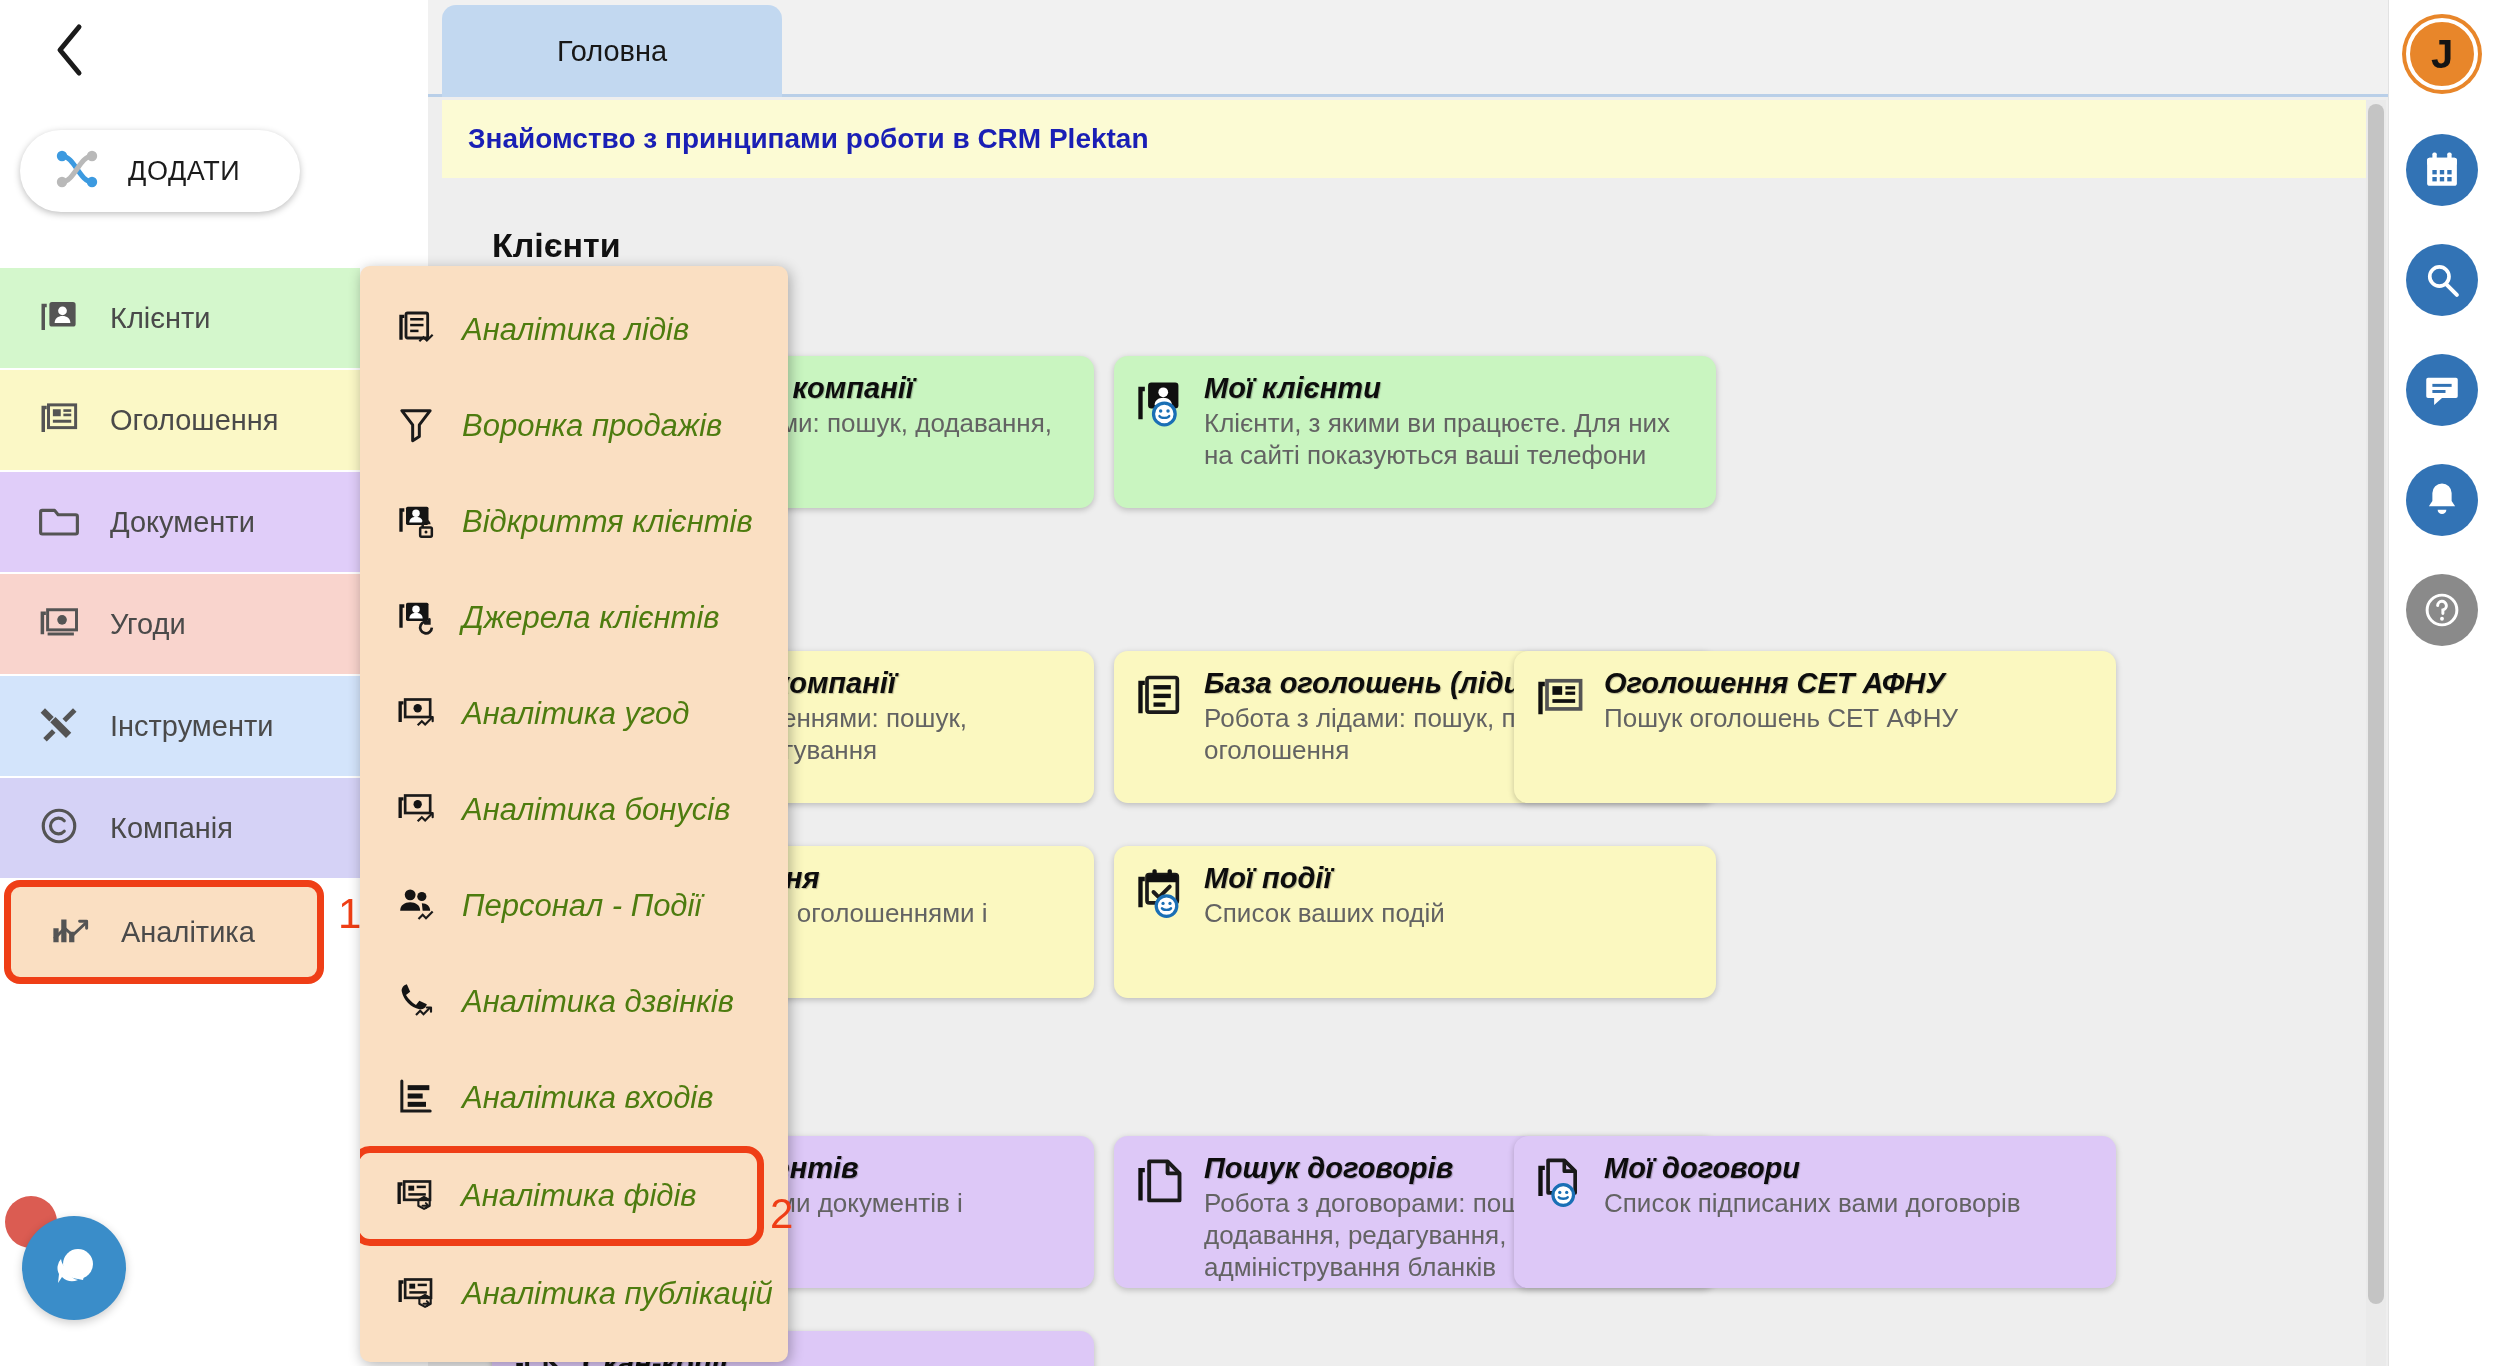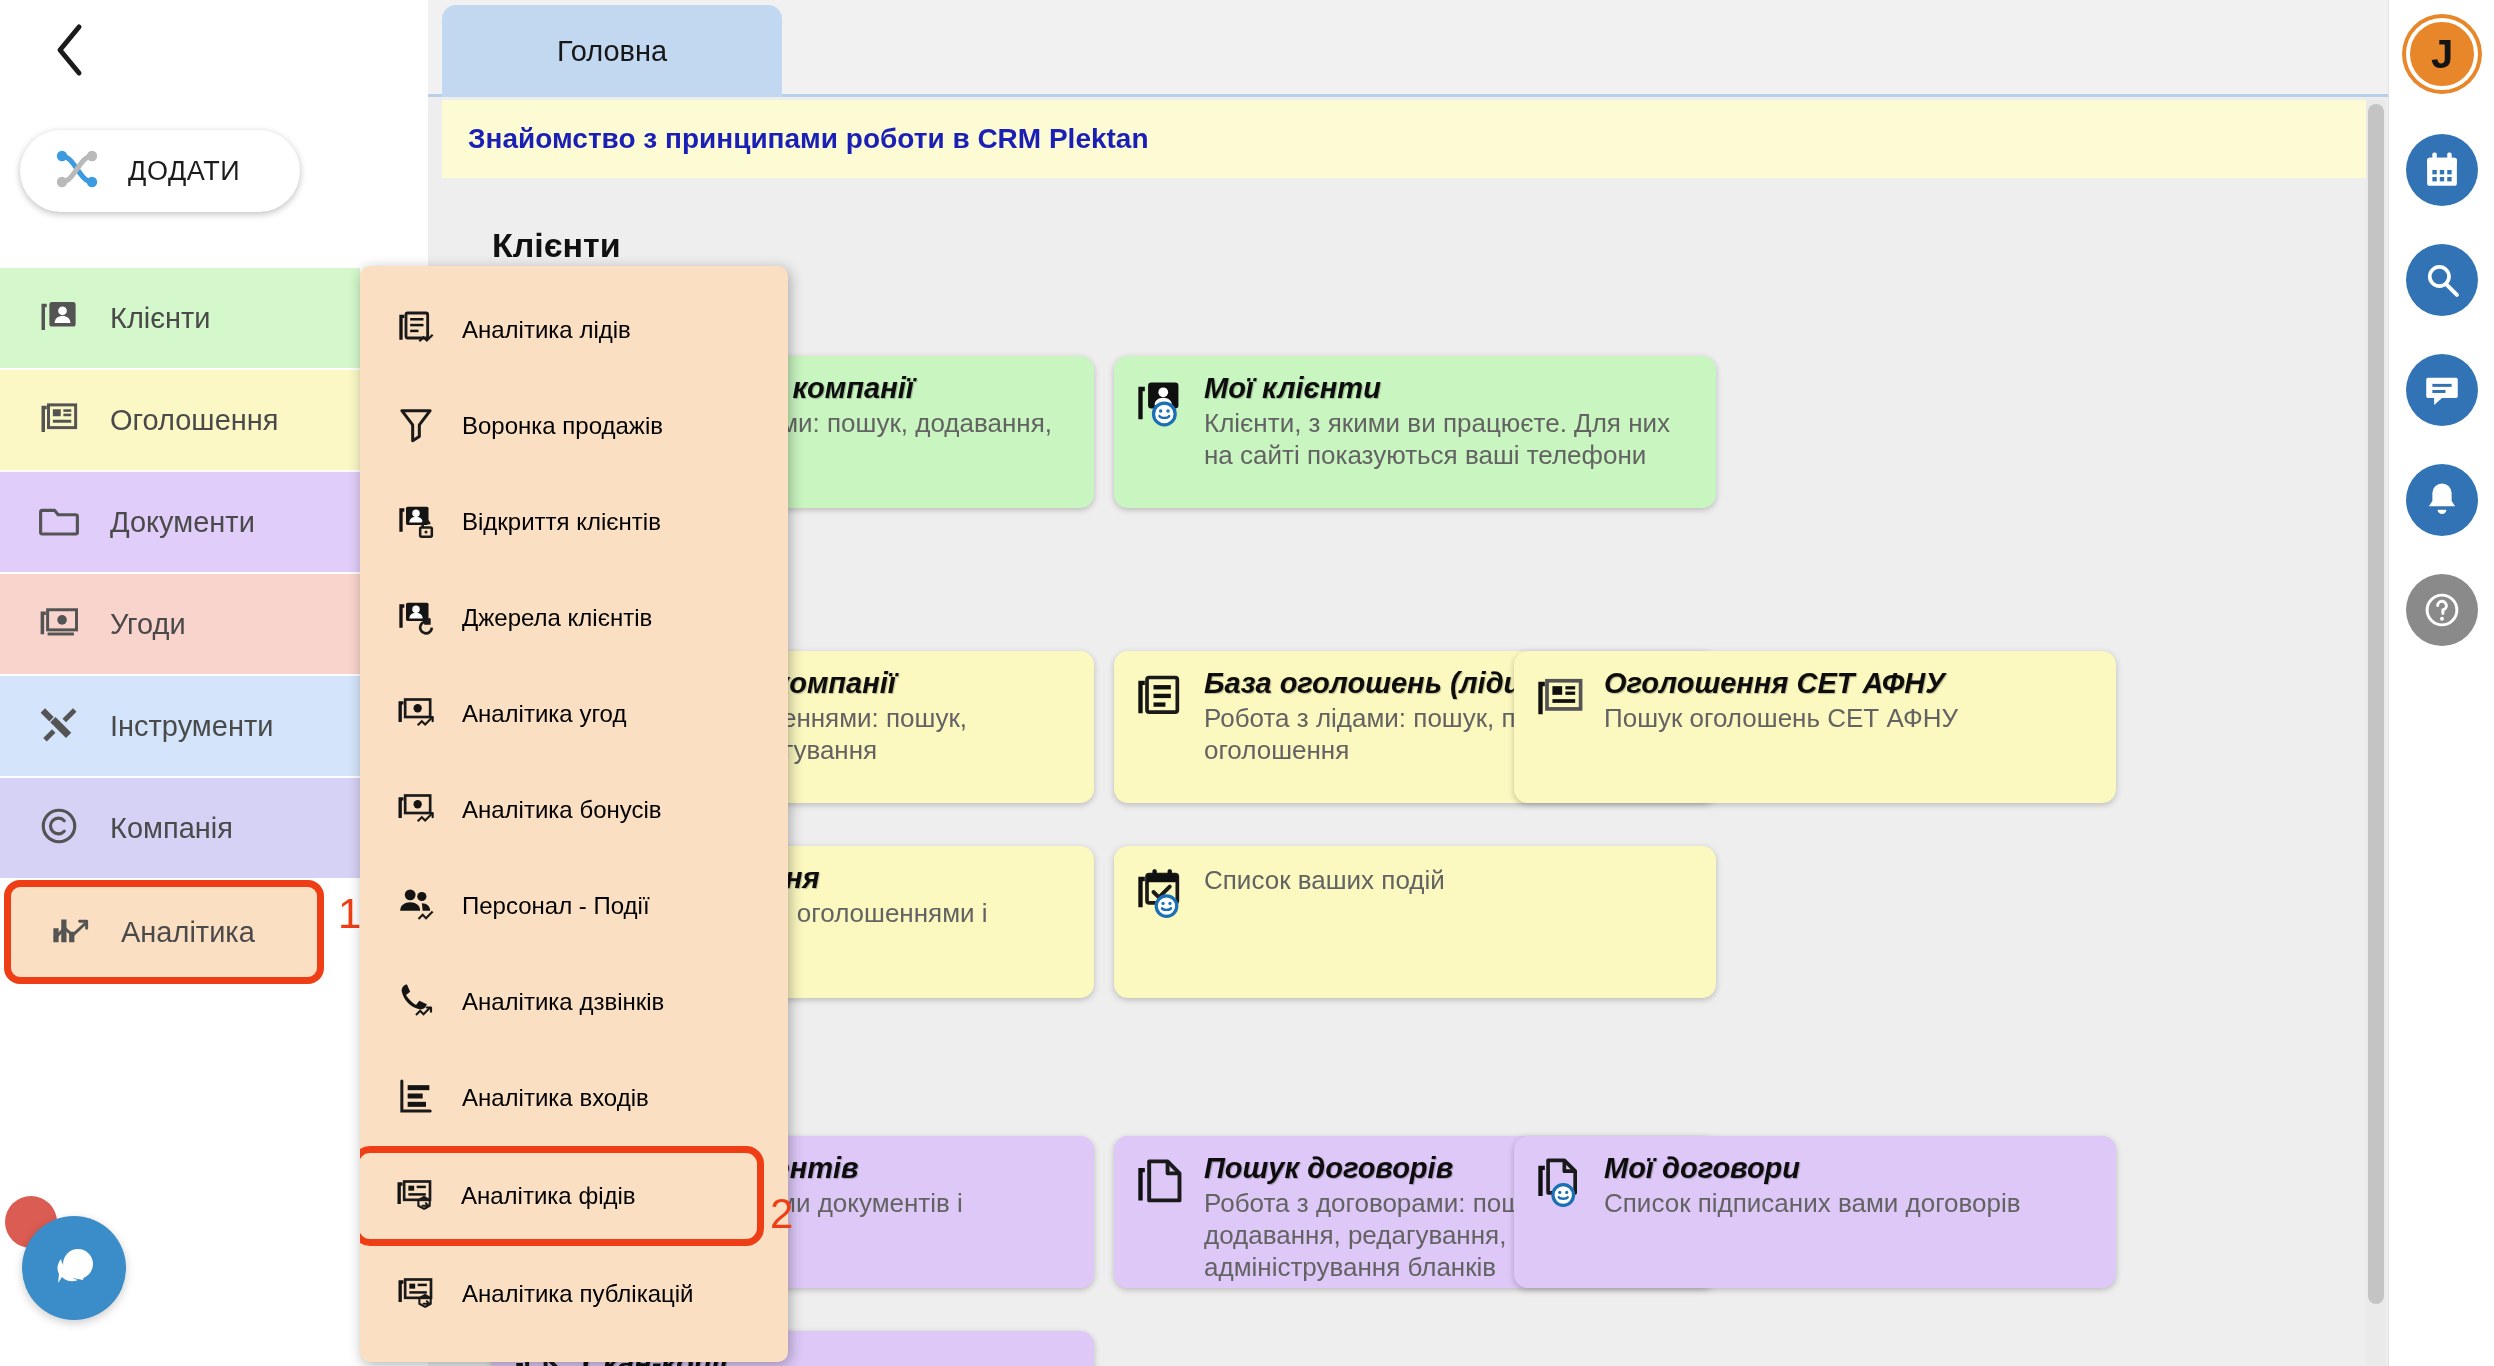--- a/index.html
+++ b/index.html
@@ -62,21 +62,21 @@
     position: absolute; left: 360px; top: 266px; width: 428px;
     background: #fadfc2; border-radius: 10px;
     box-shadow: 2px 3px 14px rgba(0,0,0,0.3);
     padding: 16px 0 20px 0; z-index: 40;
     max-height: 1100px; overflow: hidden;
   }
   .dd-item {
     height: 96px; display: flex; align-items: center; gap: 26px;
     padding-left: 36px; cursor: pointer;
   }
-  .dd-item .lbl { font-size: 24px; color: #000000; white-space: nowrap; }
+  .dd-item .lbl { font-size: 31px; color: #4d7c0f; white-space: nowrap; font-style: italic; }
   .dd-item.highlighted {
     border: 7px solid #ef3e16; border-radius: 18px;
     margin: 0 8px 0 -8px; width: 412px; height: 100px;
   }
   .dd-badge {
     position: absolute; left: 770px; top: 1190px;
     font-size: 42px; color: #ef3e16; z-index: 41;
   }
 
   
@@ -284,20 +284,21 @@
                   <rect x="12" y="8" width="28" height="7"></rect>
                   <rect x="17" y="3" width="4" height="8" rx="1.6"></rect>
                   <rect x="31" y="3" width="4" height="8" rx="1.6"></rect>
                   <path d="M18 24l5 5 10-10" fill="none" stroke="#1a1a1a" stroke-width="3.6" stroke-linecap="round" stroke-linejoin="round"></path>
                   <circle cx="30" cy="37" r="9.5" fill="#fff" stroke="#1a6fb5" stroke-width="3"></circle>
                   <circle cx="26.8" cy="34.6" r="1.5" fill="#1a6fb5"></circle>
                   <circle cx="33.2" cy="34.6" r="1.5" fill="#1a6fb5"></circle>
                   <path d="M25.8 39c1.3 2 7.1 2 8.4 0" stroke="#1a6fb5" stroke-width="2.2" fill="none" stroke-linecap="round"></path>
                 </svg></span>
               <span class="txt">
+                <div class="title">Мої події</div>
                 <div class="desc">Список ваших подій</div>
               </span>
             </div>
             <div class="card c-purple" style="left: 50px; top: 958px;">
               <span class="ico"><svg width="52" height="52" viewBox="0 0 48 48" fill="#101010">
                   <path d="M4 11v30h4V15h2V11z"></path>
                   <path d="M14 5h17l11 11v25H14z" fill="none" stroke="#1a1a1a" stroke-width="3.6" stroke-linejoin="round"></path>
                   <path d="M31 5v11h11" fill="none" stroke="#1a1a1a" stroke-width="3.6" stroke-linejoin="round"></path>
                 </svg></span>
               <span class="txt">

